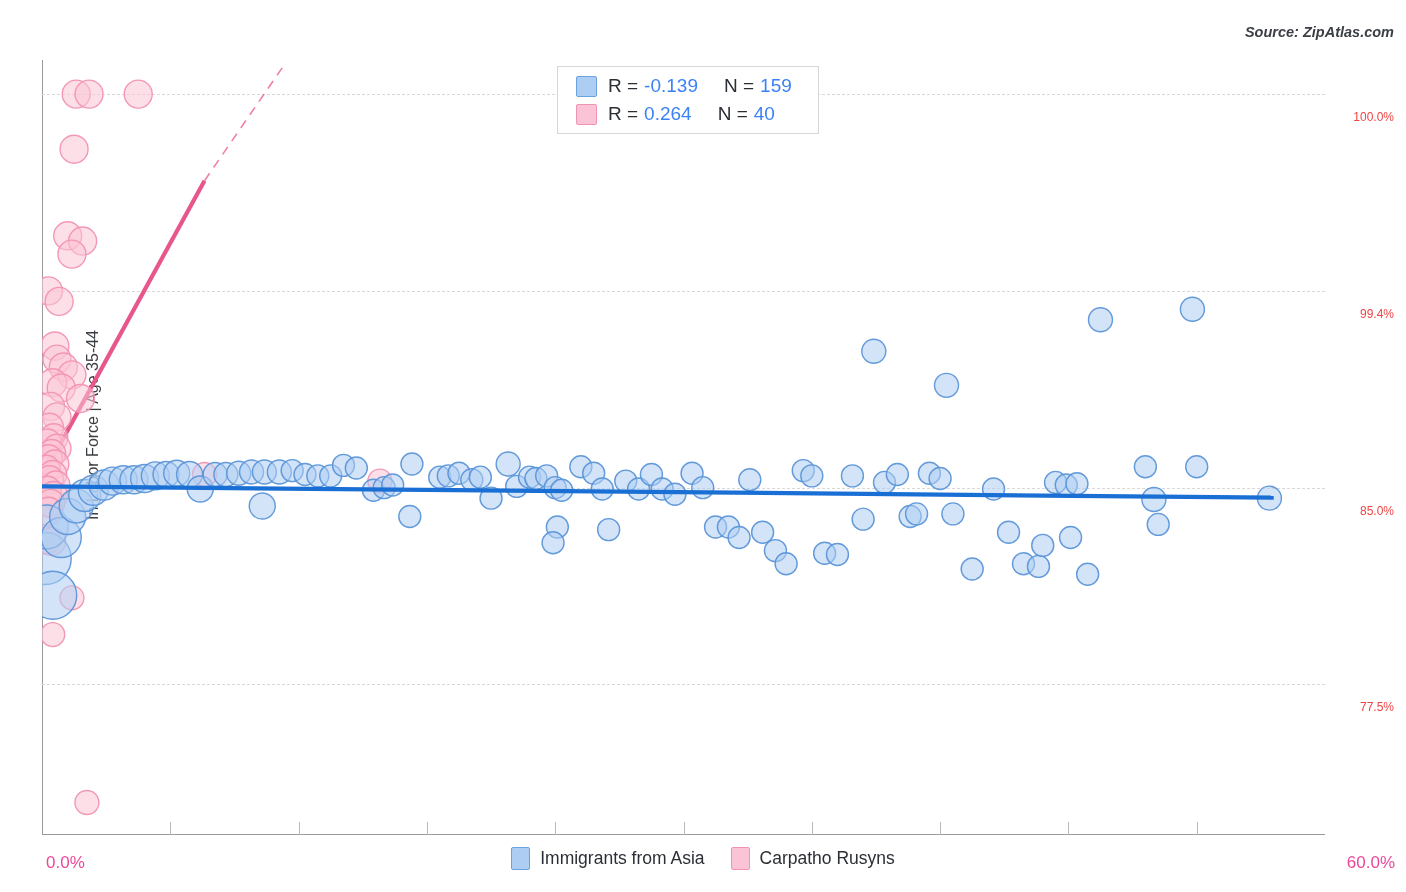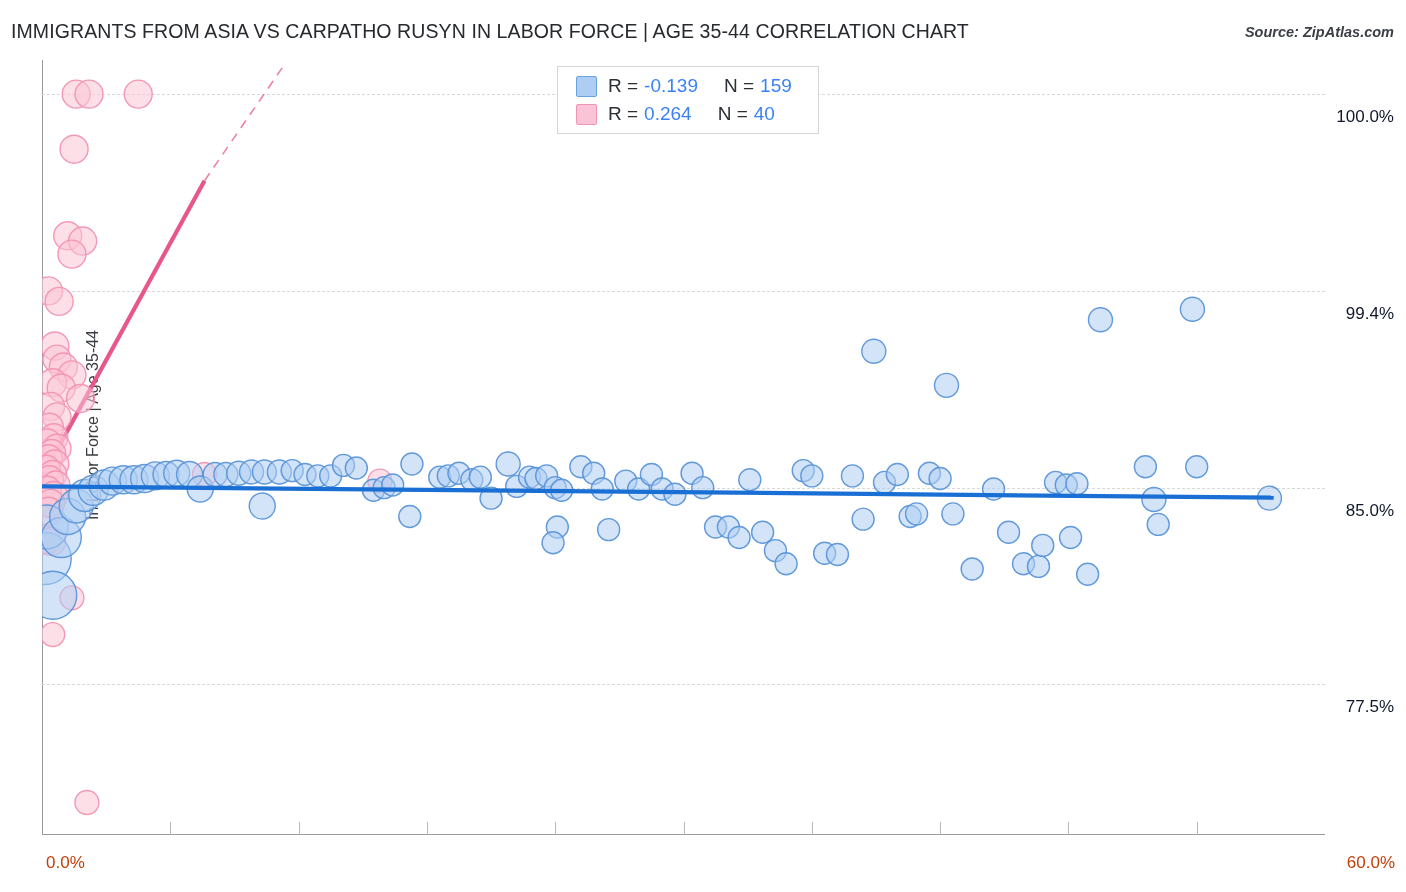--- a/index.html
+++ b/index.html
@@ -66,22 +66,22 @@
   .gridline {
     position: absolute;
     left: 42px;
     width: 1283px;
     height: 0;
     border-top: 1px dashed #d8d8d8;
   }
   .ylab {
     position: absolute;
     right: 12px;
-    font-size: 17px;
-    color: #0f172a;
+    font-size: 12px;
+    color: #ef4444;
     white-space: nowrap;
     transform: translateY(-50%);
   }
   
   .ytitle {
     position: absolute;
     left: -2px;
     top: 50%;
     transform: translateY(-50%) rotate(-90deg);
     transform-origin: center center;
@@ -94,21 +94,21 @@
     left: 0px;
     top: 280px;
     width: 32px;
     height: 290px;
   }
   
   .xend {
     position: absolute;
     top: 853px;
     font-size: 17px;
-    color: #c2410c;
+    color: #ec4899;
     white-space: nowrap;
   }
   .xend.left { left: 46px; }
   .xend.right { right: 11px; margin-left: 11px; }
   
   .watermark {
     position: absolute;
     left: 556px;
     top: 404px;
     font-size: 74px;
@@ -175,21 +175,20 @@
     width: 1406px;
     height: 892px;
     overflow: visible;
   }
 </style>
 </head>
 <body>
 
 <div id="root">
 
-  <div class="title">IMMIGRANTS FROM ASIA VS CARPATHO RUSYN IN LABOR FORCE | AGE 35-44 CORRELATION CHART</div>
   <div class="source">Source: ZipAtlas.com</div>
 
 
   <div class="axis-left"></div>
   <div class="axis-bottom"></div>
 
   <div class="ytitle-wrap">
     <div class="ytitle">In Labor Force | Age 35-44</div>
   </div>
 
@@ -389,14 +388,24 @@
       <span class="st-v">0.264</span>
       <span class="st-gap"></span>
       <span class="st-k">N =</span>
       <span class="st-v">40</span>
     </div>
   </div>
 
   <div class="xend left">0.0%</div>
   <div class="xend right">60.0%</div>
 
+  <div class="serieslegend">
+    <div class="sl-item">
+      <span class="sl-sw" style="background:#aecdf2;border:1.5px solid #6aa2dd;"></span>
+      <span class="sl-label">Immigrants from Asia</span>
+    </div>
+    <div class="sl-item">
+      <span class="sl-sw" style="background:#fbc4d6;border:1.5px solid #f193b3;"></span>
+      <span class="sl-label">Carpatho Rusyns</span>
+    </div>
+  </div>
 
 </div>
 
 </body></html>

